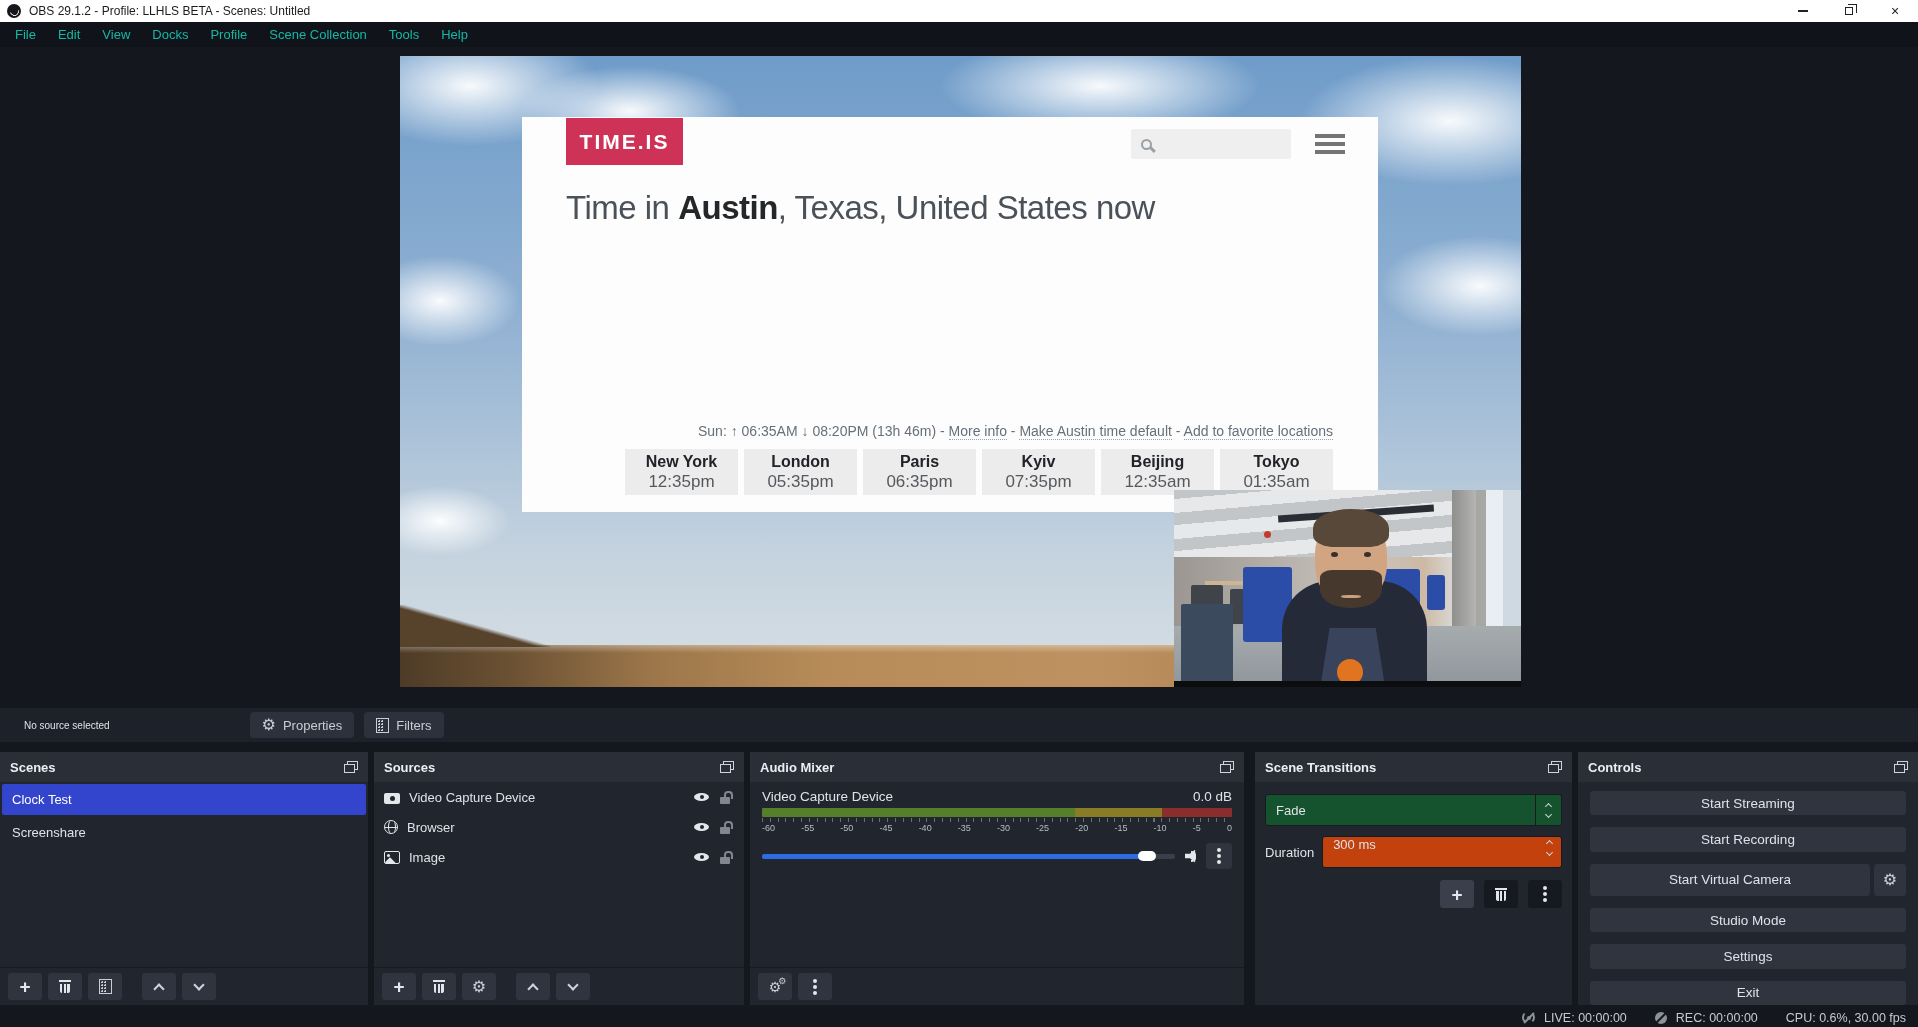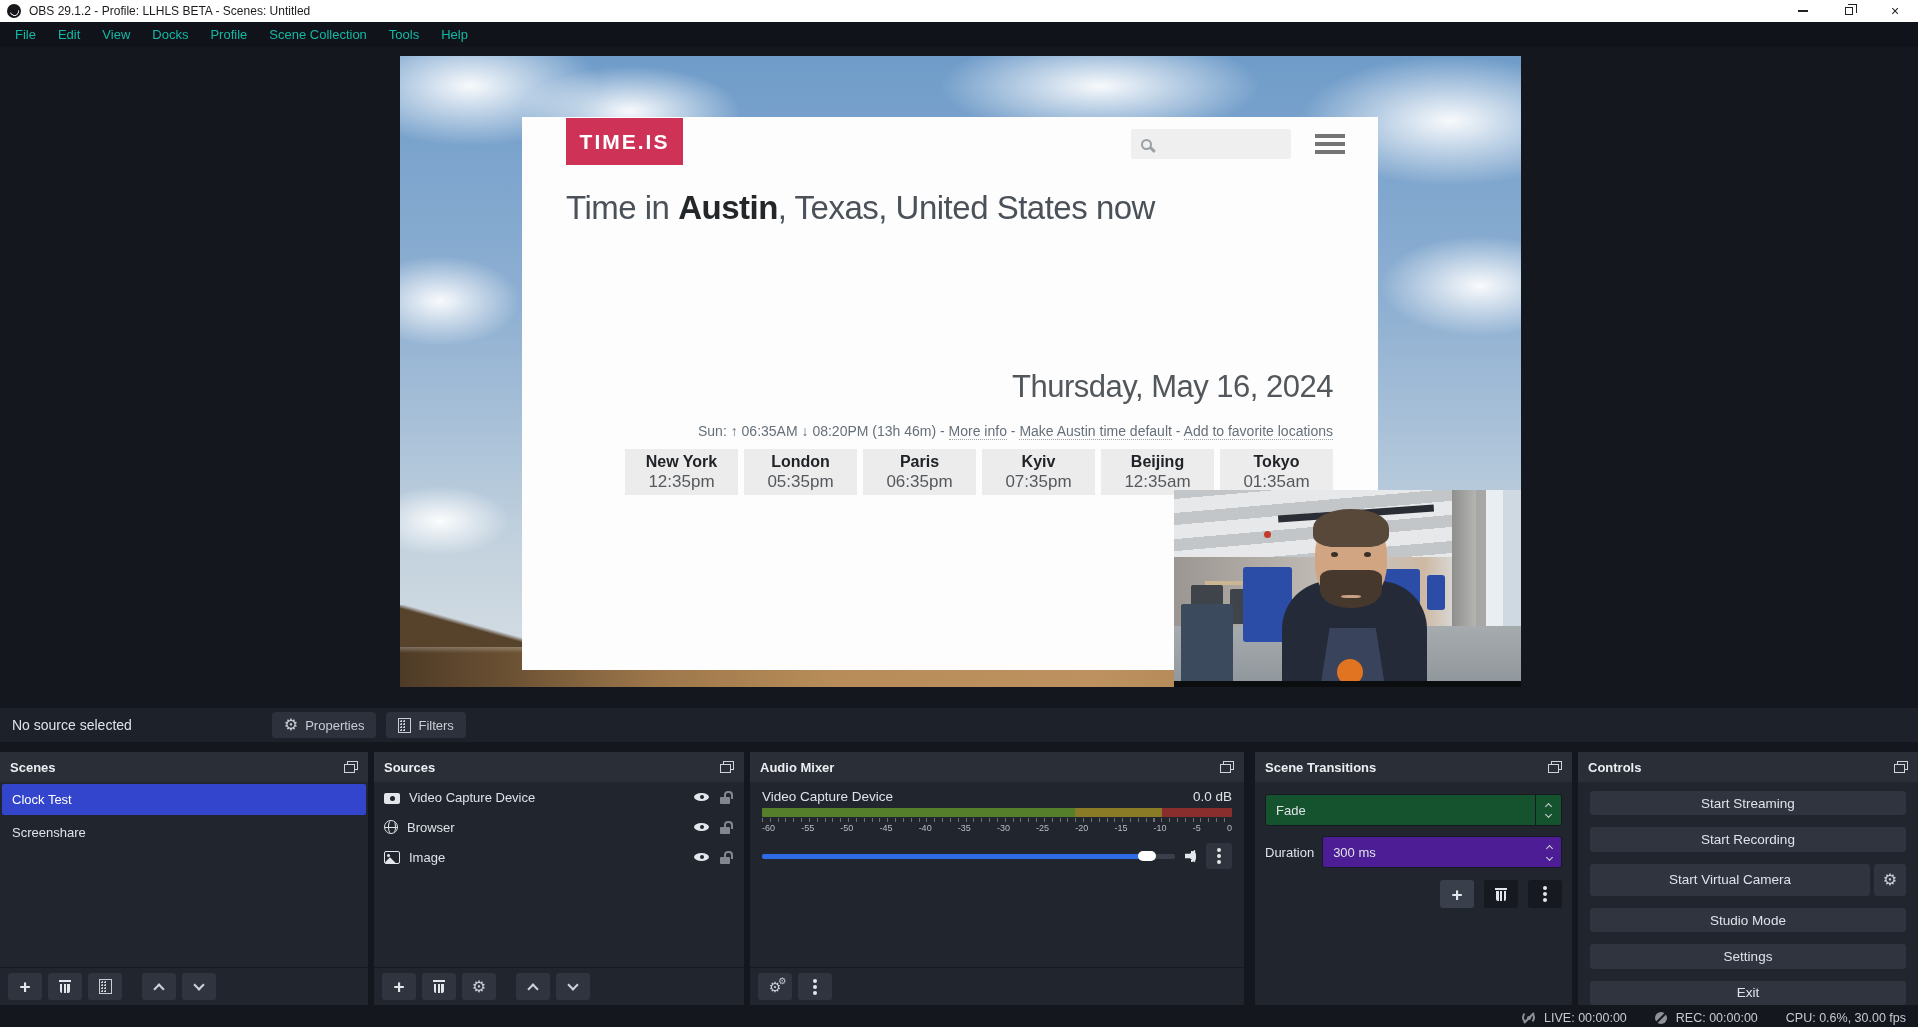--- a/index.html
+++ b/index.html
@@ -24,21 +24,21 @@
 
   
   .preview{position:absolute;left:0;top:47px;width:1918px;height:655px;background:#14171d;}
   .canvas{position:absolute;left:400px;top:9px;width:1121px;height:631px;overflow:hidden;background:linear-gradient(180deg,#6f9cc9 0%,#8fb0d2 40%,#c3d2de 78%,#d8dfe4 100%);}
   .cloud{position:absolute;border-radius:50%;background:radial-gradient(closest-side,rgba(255,255,255,.95),rgba(255,255,255,0));}
   .desert{position:absolute;left:0;right:0;bottom:0;height:42px;background:linear-gradient(90deg,#4e3b27 0,#6b5133 110px,#9c764a 250px,#b78c58 430px,#bd9260 62%,#a87c4c 86%,#8a6238 100%);}
   .desert::before{content:"";position:absolute;left:0;right:0;top:0;height:8px;background:linear-gradient(180deg,rgba(255,255,255,.35),rgba(255,255,255,0));}
   .dune-left{position:absolute;left:0;bottom:40px;width:150px;height:42px;background:linear-gradient(to top right,#57422c 0 46%,rgba(87,66,44,0) 52%);}
 
   
-  .page{position:absolute;left:122px;top:61px;width:856px;height:553px;background:#fdfdfd;}
+  .page{position:absolute;left:122px;top:61px;width:856px;height:395px;background:#fdfdfd;}
   .ti-logo{position:absolute;left:44px;top:1px;width:117px;height:47px;display:flex;align-items:center;justify-content:center;color:#fff;font-weight:bold;font-size:21px;letter-spacing:2px;}
   .ti-search{position:absolute;left:609px;top:12px;width:160px;height:30px;background:#efefef;border-radius:2px;display:flex;align-items:center;padding-left:10px;}
   .i-search{width:11px;height:11px;border:2px solid #9aa0a6;border-radius:50%;position:relative;}
   .i-search::after{content:"";position:absolute;width:7px;height:2.5px;background:#9aa0a6;transform:rotate(45deg);right:-6px;bottom:-3px;}
   .ti-burger{position:absolute;left:793px;top:17px;width:30px;height:20px;display:flex;flex-direction:column;justify-content:space-between;}
   .ti-burger span{display:block;height:4px;background:#757575;}
   .ti-heading{position:absolute;left:44px;top:72px;font-size:33px;color:#4a5158;letter-spacing:-.5px;}
   .ti-heading b{color:#24272a;}
   .ti-clock{position:absolute;left:64px;top:96px;width:760px;white-space:nowrap;color:#34383c;}
   .ti-clock .digits{font-size:150px;font-weight:bold;letter-spacing:-3px;line-height:1.25;}
@@ -68,21 +68,21 @@
   .wc-logo{position:absolute;left:47%;bottom:2px;width:26px;height:26px;border-radius:50%;background:#e07420;}
   .wc-head{position:absolute;left:40.5%;top:13%;width:21%;height:46%;background:#d2a582;border-radius:42% 42% 46% 46%;}
   .wc-hair{position:absolute;left:-2%;top:-7%;width:104%;height:42%;background:#57483a;border-radius:50% 50% 30% 30%;}
   .wc-beard{position:absolute;left:8%;bottom:-2%;width:84%;height:42%;background:#46382d;border-radius:20% 20% 48% 48%;}
   .wc-mouth{position:absolute;left:34%;bottom:26%;width:32%;height:8%;background:#caa183;border-radius:40%;}
   .wc-eye{position:absolute;top:40%;width:10%;height:6%;background:#3a3027;border-radius:50%;}
   .wc-bottom{position:absolute;left:0;right:0;bottom:0;height:6px;background:#0c0d0f;}
 
   
   .srcbar{position:absolute;left:0;top:708px;width:100%;height:34px;background:#1d2129;display:flex;align-items:center;}
-  .srcbar .status{color:#dfe2e8;font-size:14px;margin-left:12px;}
+  .srcbar .status{color:#dfe2e8;font-size:10px;margin-left:24px;}
   .srcbar .btn{height:26px;display:flex;align-items:center;gap:7px;background:#2c313b;border-radius:4px;color:#c9cdd4;font-size:13px;padding:0 12px;margin-left:10px;}
   .srcbar .btn:first-of-type{margin-left:140px;}
 
   
   .panel{position:absolute;top:752px;height:253px;background:#21252d;display:flex;flex-direction:column;}
   .panel-header{height:30px;background:#2a2e37;display:flex;align-items:center;padding:0 10px;flex:none;}
   .panel-title{color:#eceef2;font-size:13px;font-weight:bold;}
   .i-pop{width:14px;height:12px;position:relative;margin-left:auto;}
   .i-pop::before{content:"";position:absolute;right:0;top:0;width:9px;height:7px;border:1.5px solid #cfd3da;}
   .i-pop::after{content:"";position:absolute;left:0;bottom:0;width:9px;height:7px;border:1.5px solid #cfd3da;background:#2a2e37;}
@@ -150,21 +150,21 @@
   .i-spk{width:13px;height:13px;background:#e3e6ea;clip-path:polygon(0 32%,38% 32%,78% 0,78% 100%,38% 68%,0 68%);position:relative;}
   .spk-wave{width:5px;height:11px;border:2px solid #e3e6ea;border-left:none;border-radius:0 8px 8px 0/0 6px 6px 0;margin-left:-7px;}
   .mini-btn{width:26px;height:26px;background:#2f343f;border-radius:3px;display:flex;align-items:center;justify-content:center;}
 
   
   .combo{margin:12px 10px 0 10px;height:32px;background:#14532d;border:1px solid #171a21;border-radius:3px;display:flex;align-items:center;}
   .combo .val{color:#dfe2e8;font-size:13px;padding-left:10px;flex:1;}
   .combo .arrows{width:26px;align-self:stretch;border-left:1px solid #171a21;display:flex;flex-direction:column;align-items:center;justify-content:center;gap:3px;}
   .dur-row{display:flex;align-items:center;margin:10px 10px 0 10px;gap:8px;}
   .dur-label{color:#dfe2e8;font-size:13px;flex:none;}
-  .spinbox{flex:1;height:32px;background:#4c1d95;border:1px solid #171a21;border-radius:3px;display:flex;align-items:center;}
+  .spinbox{flex:1;height:32px;background:#c2410c;border:1px solid #171a21;border-radius:3px;display:flex;align-items:flex-start;}
   .spinbox .val{color:#dfe2e8;font-size:13px;padding-left:10px;flex:1;}
   .spinbox .arrows{width:24px;display:flex;flex-direction:column;align-items:center;justify-content:center;gap:4px;}
   .trans-btns{display:flex;justify-content:flex-end;gap:10px;margin:12px 10px 0 10px;}
   .trans-btn{width:34px;height:28px;border-radius:3px;display:flex;align-items:center;justify-content:center;}
   .trans-btn.light{background:#3a404b;}
   .trans-btn.dark{background:#161920;}
 
   
   .ctl-body{padding:9px 12px 0 12px;display:flex;flex-direction:column;gap:12px;}
   .ctl-btn{height:32px;background:#2f343f;border-radius:3px;color:#dfe2e8;font-size:13.5px;display:flex;align-items:center;justify-content:center;}
@@ -229,21 +229,20 @@
         <div class="ti-logo" style="background:#cf3257;">TIME.IS</div>
         <div class="ti-search">
           <span class="i-search"></span>
         </div>
         <div class="ti-burger">
             <span></span>
             <span></span>
             <span></span>
           </div>
         <div class="ti-heading"><span>Time in </span><b>Austin</b><span>, Texas, United States now</span></div>
-        <div class="ti-date">Thursday, May 16, 2024</div>
         <div class="ti-sun">
           <span>Sun: ↑ 06:35AM ↓ 08:20PM (13h 46m) - </span><span class="ti-link">More info</span><span> - </span><span class="ti-link">Make Austin time default</span><span> - </span><span class="ti-link">Add to favorite locations</span>
         </div>
         <div class="ti-cities">
           <div class="ti-city">
               <span class="name">New York</span>
               <span class="time">12:35pm</span>
             </div>
           <div class="ti-city">
               <span class="name">London</span>

